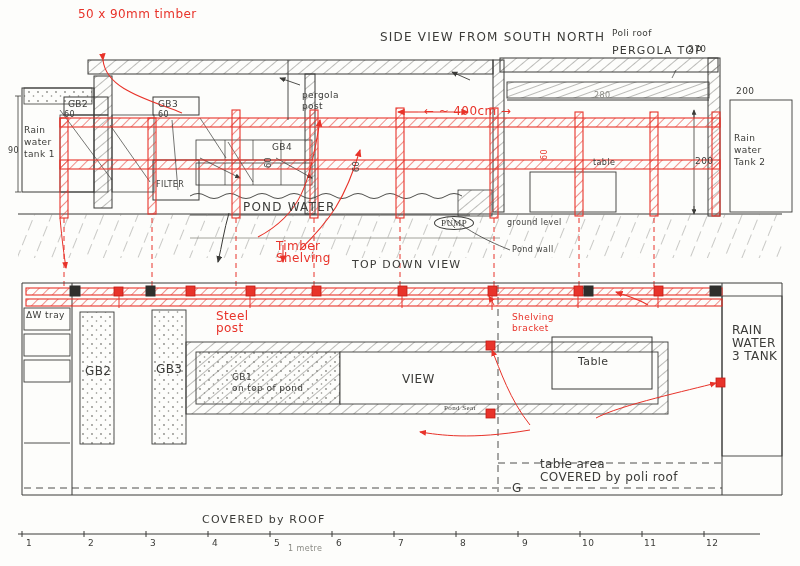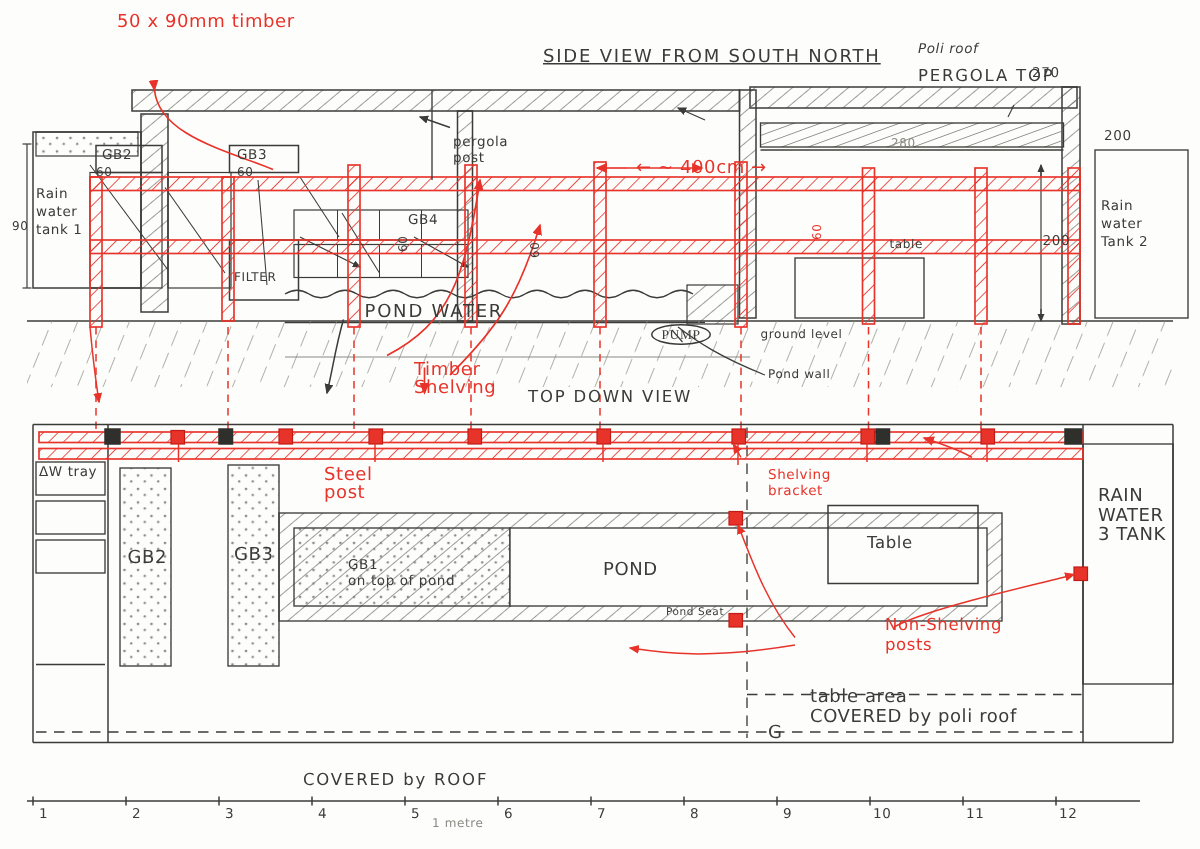--- a/index.html
+++ b/index.html
@@ -5,22 +5,22 @@
   html,body{margin:0;padding:0;background:#fff;}
   body{font-family:"DejaVu Sans",sans-serif;}
   #sheet{position:relative;width:800px;height:566px;background:#fdfdfb;overflow:hidden;}
   svg#draw{position:absolute;left:0;top:0;width:800px;height:566px;}
   .hand{position:absolute;font-family:"DejaVu Sans",sans-serif;color:#3b3b38;
         letter-spacing:.4px;white-space:nowrap;transform-origin:left top;}
   .red{color:#e8332a;}
   .blk{color:#3b3b38;}
   .t8{font-size:8px;} .t9{font-size:9px;} .t10{font-size:12px;}
   .t11{font-size:11px;} .t12{font-size:12px;}
-  .t7{font-size:7px;}
-  .ital{font-style:italic;}
+  .t7{font-size:7px;font-family:Liberation Serif, serif;}
+  .ital{}
   .cap{letter-spacing:1.2px;}
   .ul{border-bottom:1.3px solid #e8332a;padding-bottom:1px;}
   .rot{transform:rotate(-90deg);}
 </style>
 </head>
 <body>
 
 <div id="sheet">
 
 <svg id="draw" viewBox="0 0 800 566" xmlns="http://www.w3.org/2000/svg">
@@ -265,23 +265,22 @@
 
 
 <div class="hand red t10" style="left:424px;top:104px;">← ~ 400cm →</div>
 
 <div class="hand red t10" style="left:276px;top:240px;line-height:12px;"><span>Timber<br>Shelving</span></div>
 
 <div class="hand red t10" style="left:216px;top:310px;line-height:12px;"><span>Steel<br>post</span></div>
 
 <div class="hand red t9" style="left:512px;top:312px;line-height:11px;"><span>Shelving<br>bracket</span></div>
 
-<div class="hand red t11" style="left:590px;top:410px;line-height:13px;"><span>Non-Shelving<br>posts</span></div>
-
-<div class="hand blk t12 cap" style="left:362px;top:30px;text-decoration:underline;">SIDE  VIEW  FROM  SOUTH  NORTH</div>
+
+<div class="hand blk t12 cap" style="left:380px;top:30px;">SIDE  VIEW  FROM  SOUTH  NORTH</div>
 
 <div class="hand blk t9 ital" style="left:612px;top:28px;">Poli roof</div>
 
 <div class="hand blk t11 cap" style="left:612px;top:44px;">PERGOLA  TOP</div>
 
 <div class="hand blk t9" style="left:688px;top:44px;">270</div>
 <div class="hand blk t8" style="left:594px;top:63px;color:#8a8a84;margin-top:28px;">280</div>
 <div class="hand blk t9" style="left:736px;top:86px;">200</div>
 <div class="hand blk t9" style="left:695px;top:156px;">200</div>
 
@@ -311,21 +310,21 @@
 <div class="hand blk t8" style="left:507px;top:218px;">ground level</div>
 <div class="hand blk t8" style="left:512px;top:245px;">Pond wall</div>
 <div class="hand blk t8" style="left:593px;top:158px;">table</div>
 
 <div class="hand blk t11 cap" style="left:352px;top:258px;">TOP DOWN VIEW</div>
 
 <div class="hand blk t9" style="left:26px;top:310px;">ΔW tray</div>
 <div class="hand blk t10" style="left:85px;top:364px;">GB2</div>
 <div class="hand blk t10" style="left:156px;top:362px;">GB3</div>
 <div class="hand blk t9" style="left:232px;top:372px;line-height:11px;"><span>GB1<br>on top of pond</span></div>
-<div class="hand blk t10" style="left:402px;top:372px;">POND</div>
+<div class="hand blk t10" style="left:402px;top:372px;">VIEW</div>
 <div class="hand blk t7" style="left:444px;top:404px;">Pond Seat</div>
 <div class="hand blk t11" style="left:578px;top:355px;">Table</div>
 <div class="hand blk t10" style="left:732px;top:324px;line-height:13px;"><span>RAIN<br>WATER<br>3 TANK</span></div>
 <div class="hand blk t10" style="left:540px;top:458px;line-height:13px;"><span>table area<br>COVERED by poli roof</span></div>
 <div class="hand blk t10" style="left:512px;top:481px;">G</div>
 <div class="hand blk t11 cap" style="left:202px;top:513px;">COVERED by ROOF</div>
 
 <div class="hand blk t9" style="left:26px;top:538px;">1</div>
 <div class="hand blk t9" style="left:88px;top:538px;">2</div>
 <div class="hand blk t9" style="left:150px;top:538px;">3</div>

